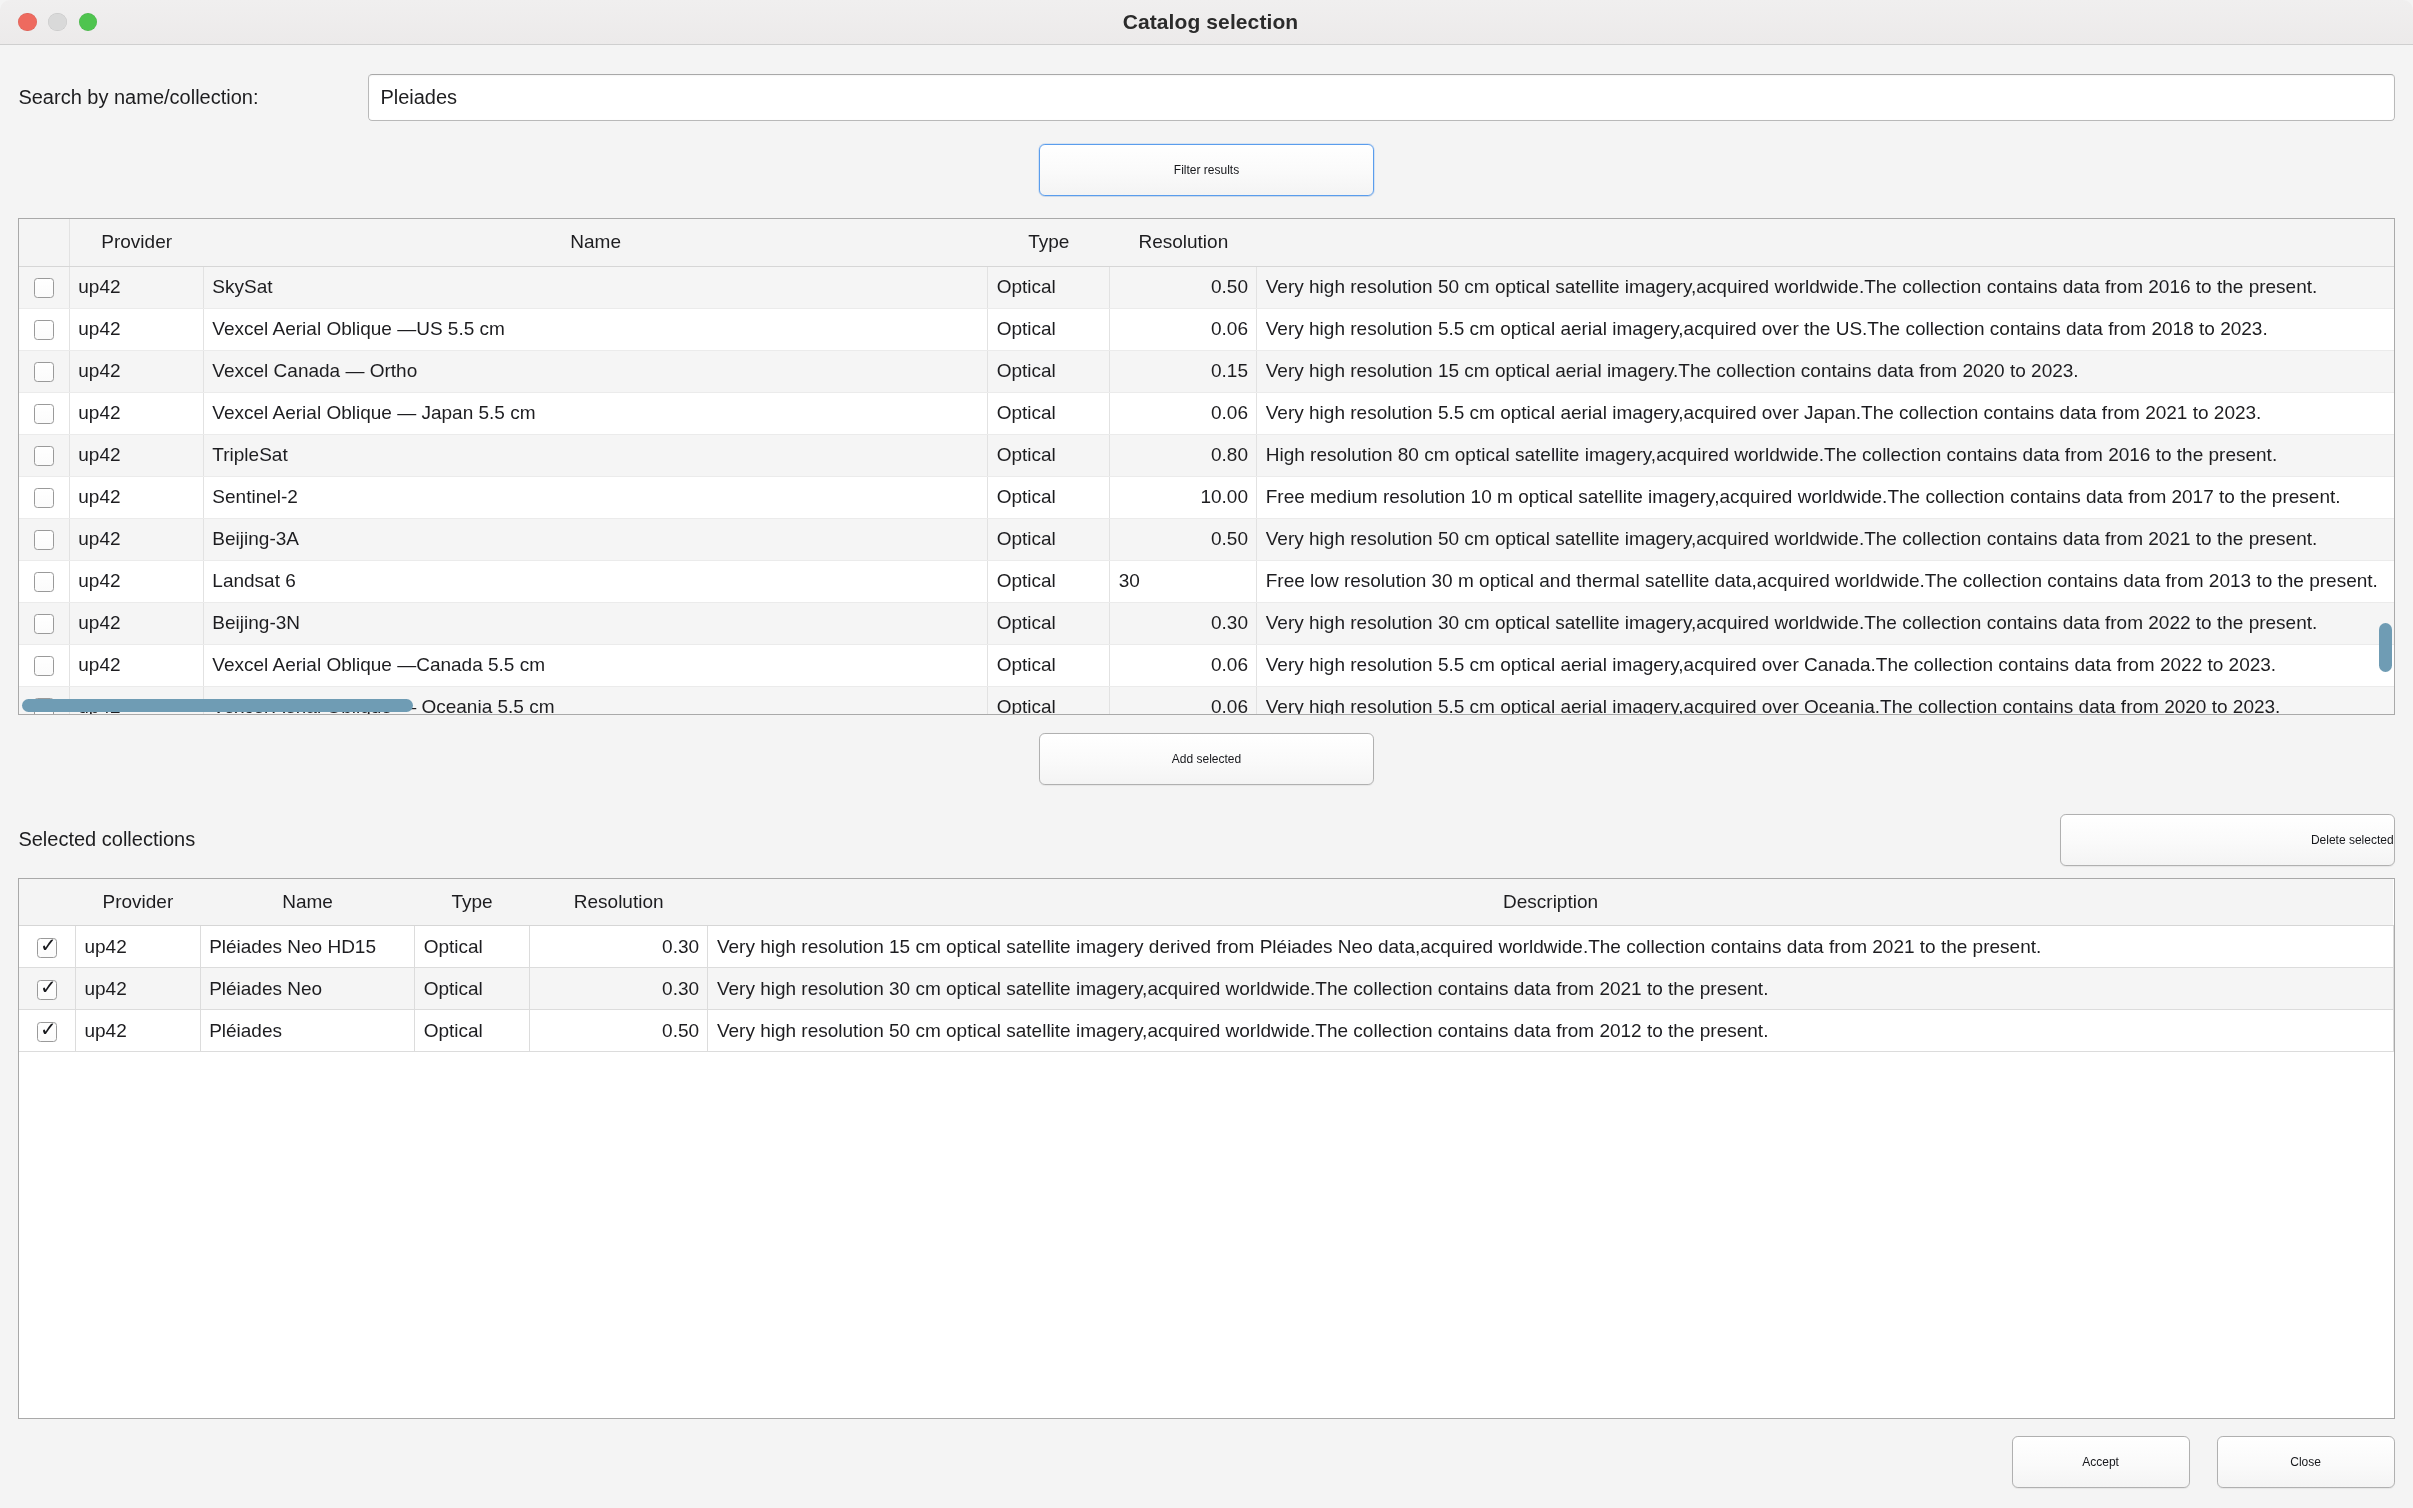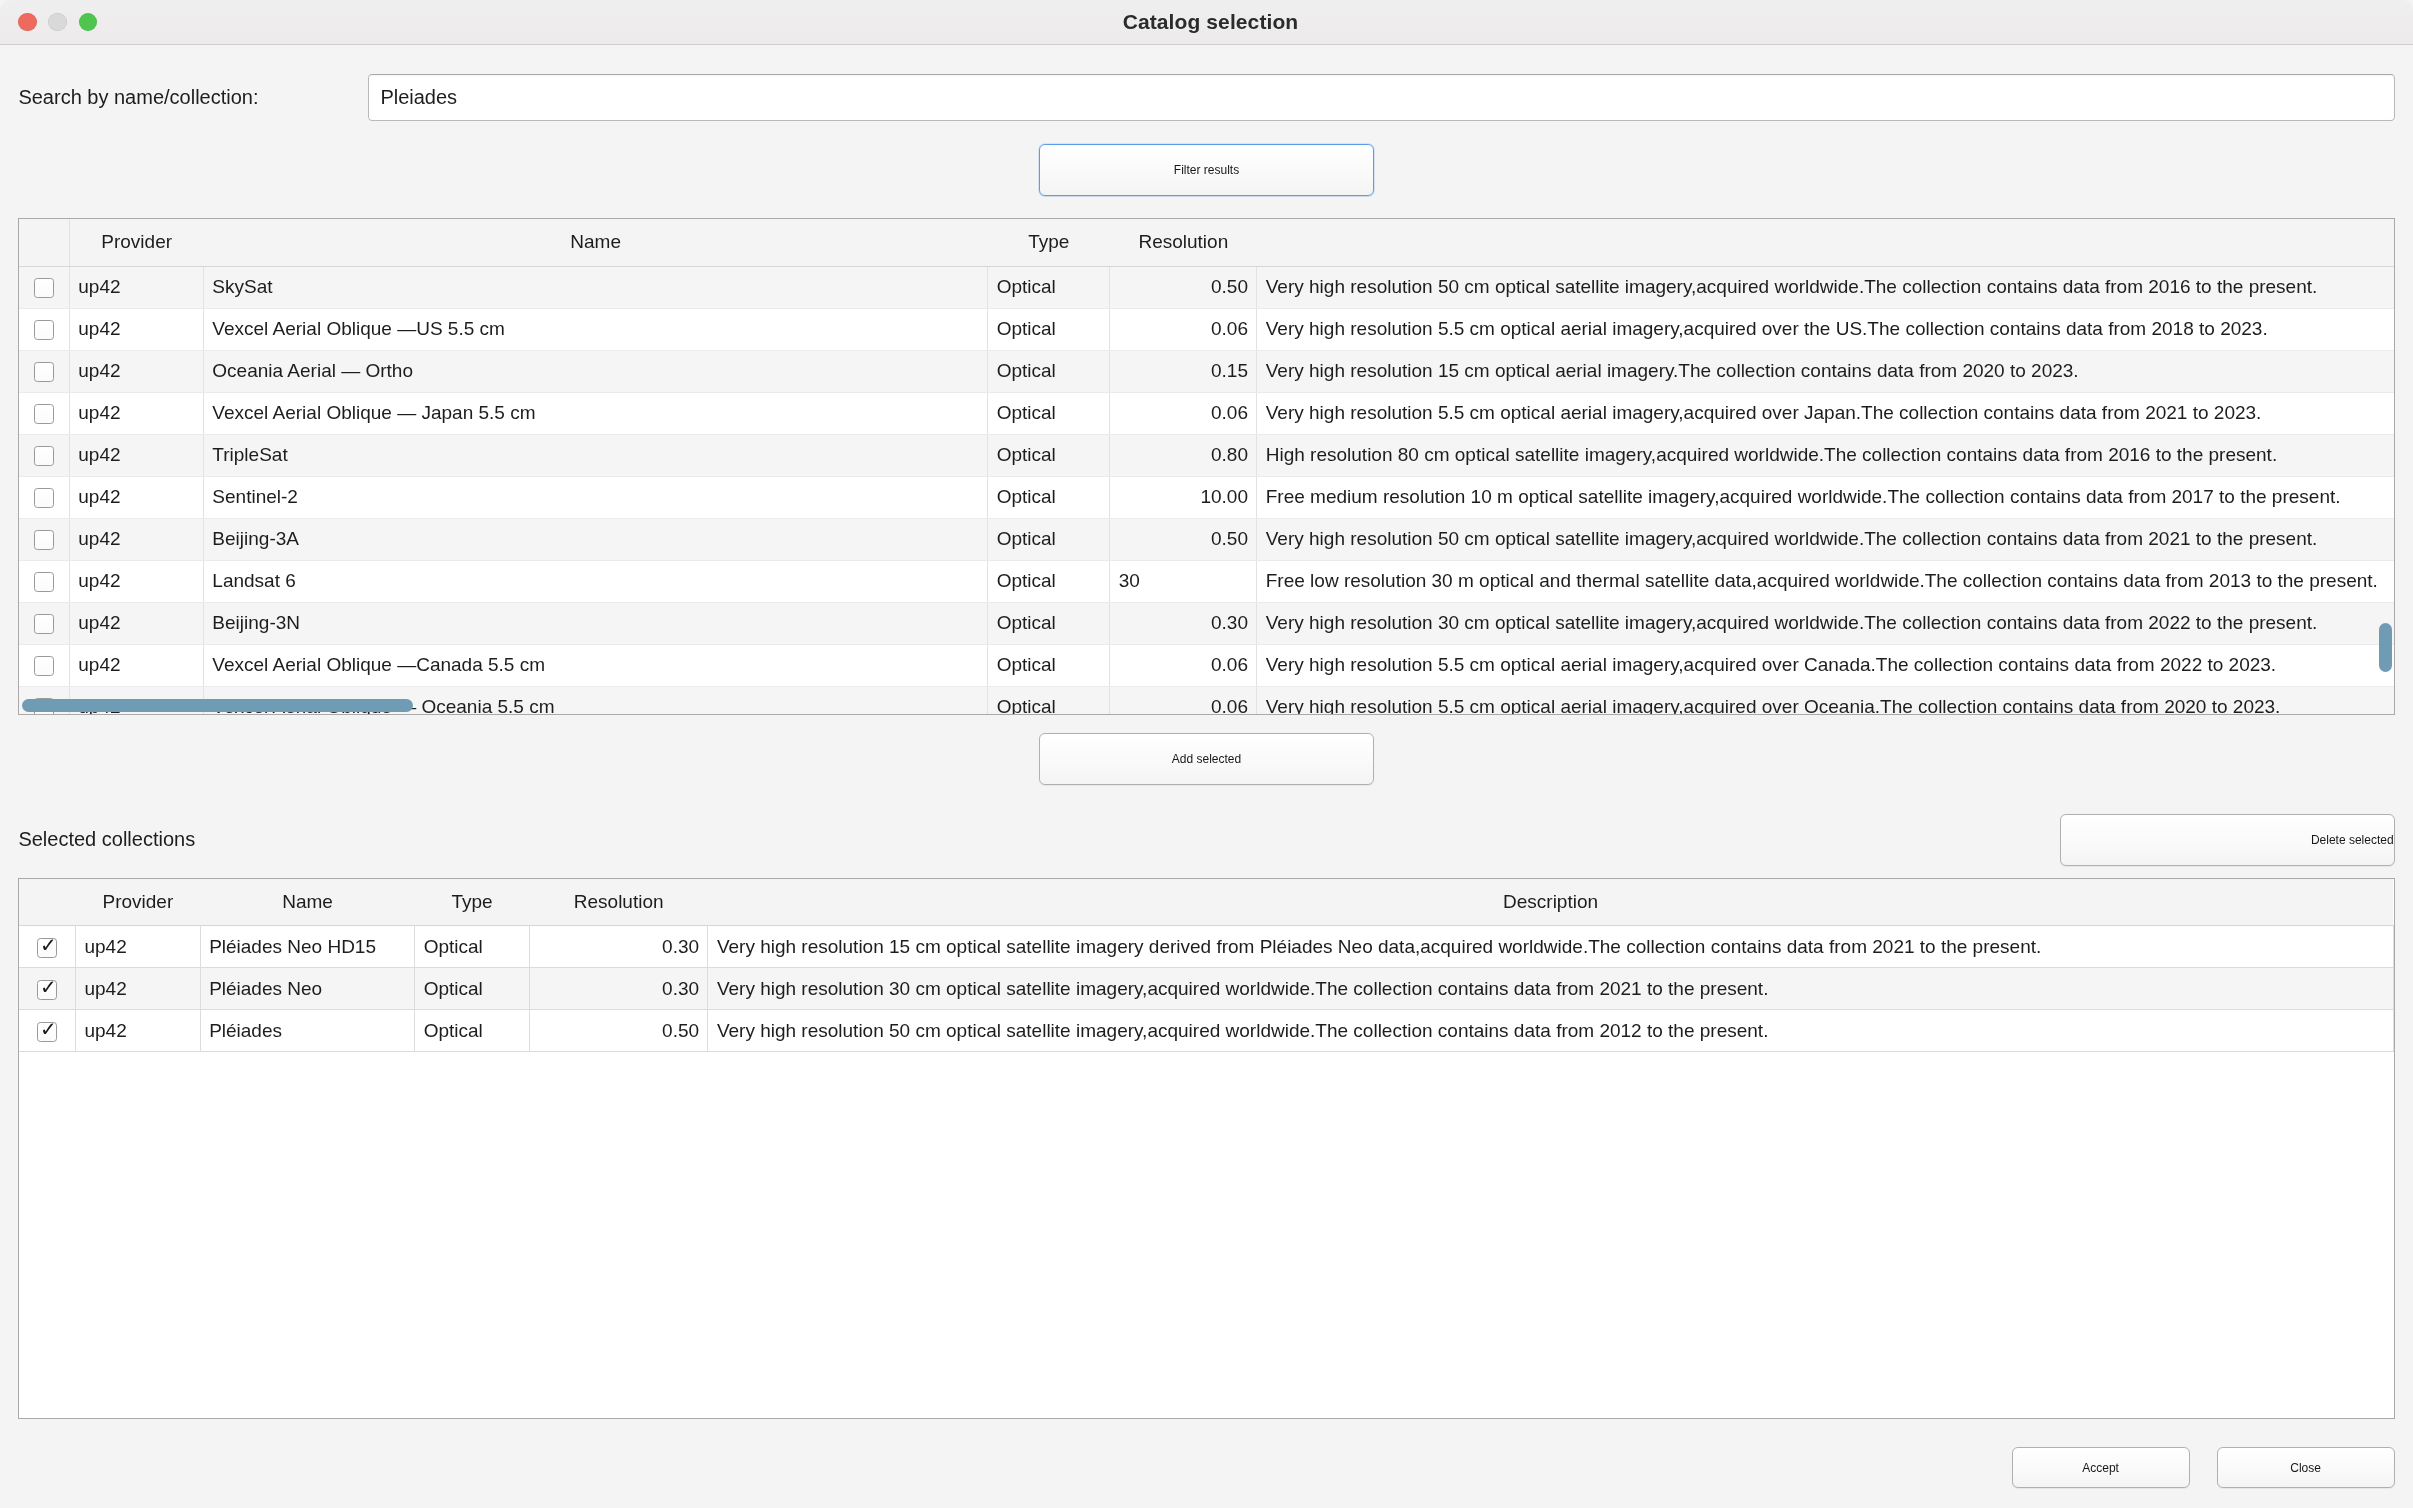--- a/index.html
+++ b/index.html
@@ -259,21 +259,21 @@
   .s-desc  { width: 1500px; }
 
   
   .footer {
     position: absolute;
     right: 18.4px;
     bottom: 20px;
     display: flex;
     gap: 27px;
   }
-  .btn-accept, .btn-close { width: 178px; height: 41px; }
+  .btn-accept, .btn-close { width: 178px; height: 52px; }
 </style>
 </head>
 <body>
 
 <div class="window">
 
   <div class="titlebar">
     <div class="traffic">
       <span class="dot dot-close"></span>
       <span class="dot dot-min"></span>
@@ -318,21 +318,21 @@
               <td class="c-check"><span class="cb"></span></td>
               <td class="c-prov">up42</td>
               <td class="c-name">Vexcel Aerial Oblique —US 5.5 cm</td>
               <td class="c-type">Optical</td>
               <td class="c-res">0.06</td>
               <td class="c-desc">Very high resolution 5.5 cm optical aerial imagery,acquired over the US.The collection contains data from 2018 to 2023.</td>
             </tr>
             <tr>
               <td class="c-check"><span class="cb"></span></td>
               <td class="c-prov">up42</td>
-              <td class="c-name">Oceania Aerial — Ortho</td>
+              <td class="c-name">Vexcel Canada — Ortho</td>
               <td class="c-type">Optical</td>
               <td class="c-res">0.15</td>
               <td class="c-desc">Very high resolution 15 cm optical aerial imagery.The collection contains data from 2020 to 2023.</td>
             </tr>
             <tr>
               <td class="c-check"><span class="cb"></span></td>
               <td class="c-prov">up42</td>
               <td class="c-name">Vexcel Aerial Oblique — Japan 5.5 cm</td>
               <td class="c-type">Optical</td>
               <td class="c-res">0.06</td>

